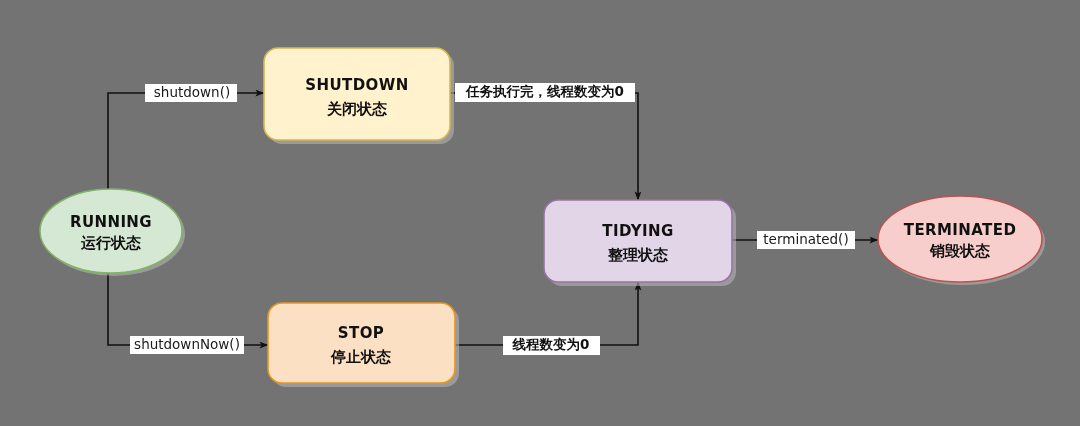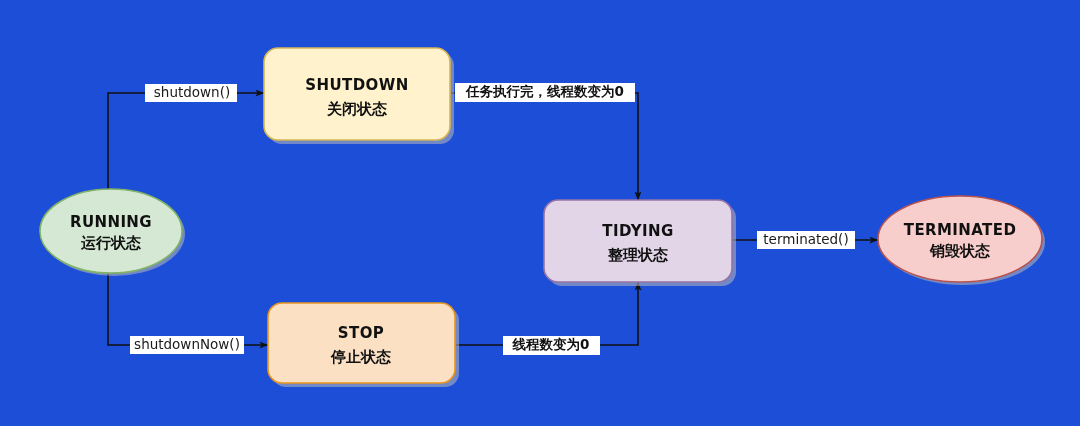--- a/index.html
+++ b/index.html
@@ -10,21 +10,21 @@
   body {
     width: 1080px;
     height: 426px;
     font-family: "DejaVu Sans", sans-serif;
     overflow: hidden;
   }
   #diagram-canvas {
     position: relative;
     width: 1080px;
     height: 426px;
-    background: #1d4ed8;
+    background: #737373;
   }
   svg#diagram-svg {
     display: block;
     width: 1080px;
     height: 426px;
   }
   .node-label {
     font-family: "DejaVu Sans", sans-serif;
     font-weight: bold;
     font-size: 15px;

